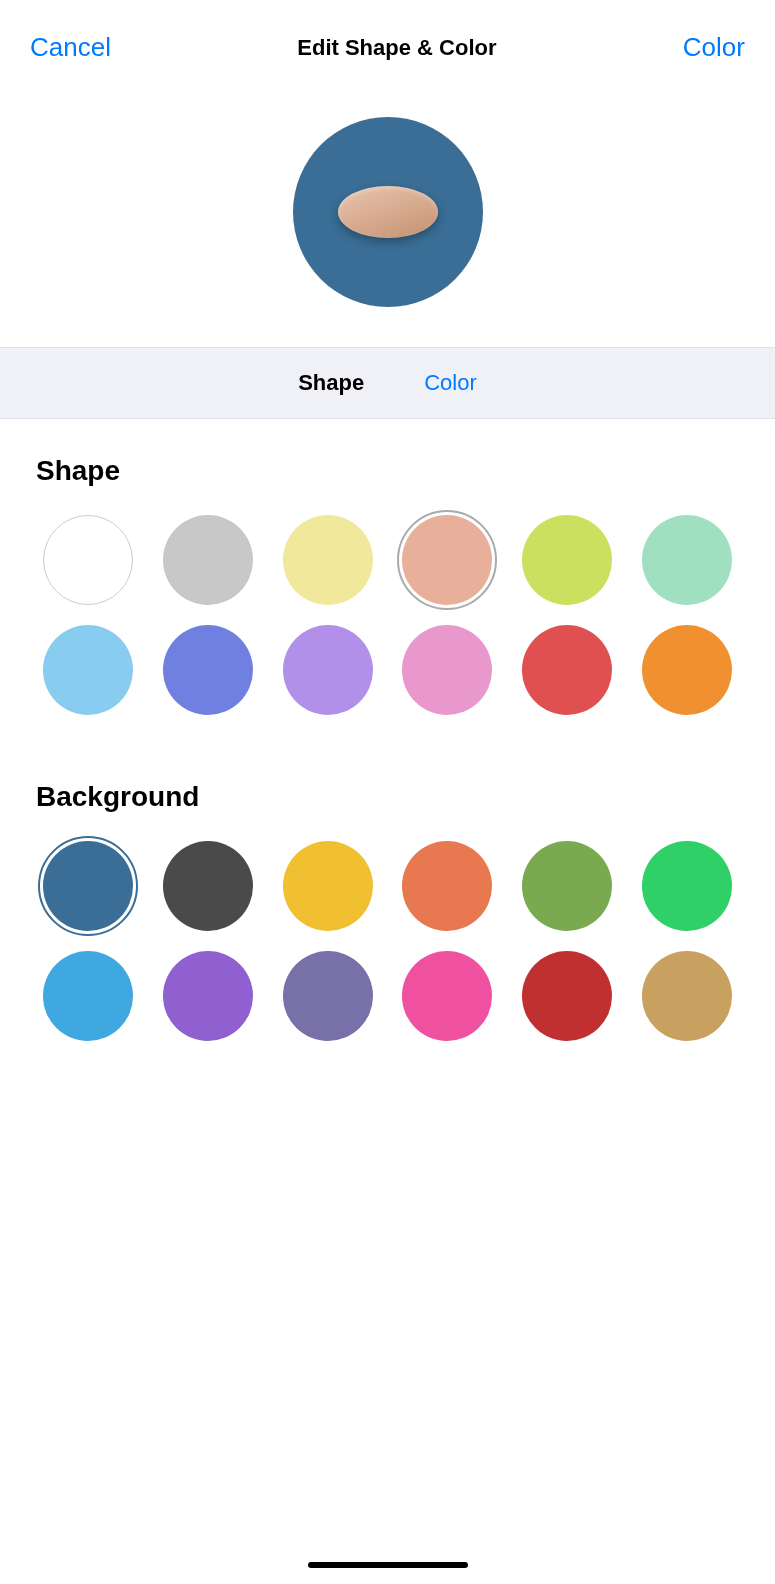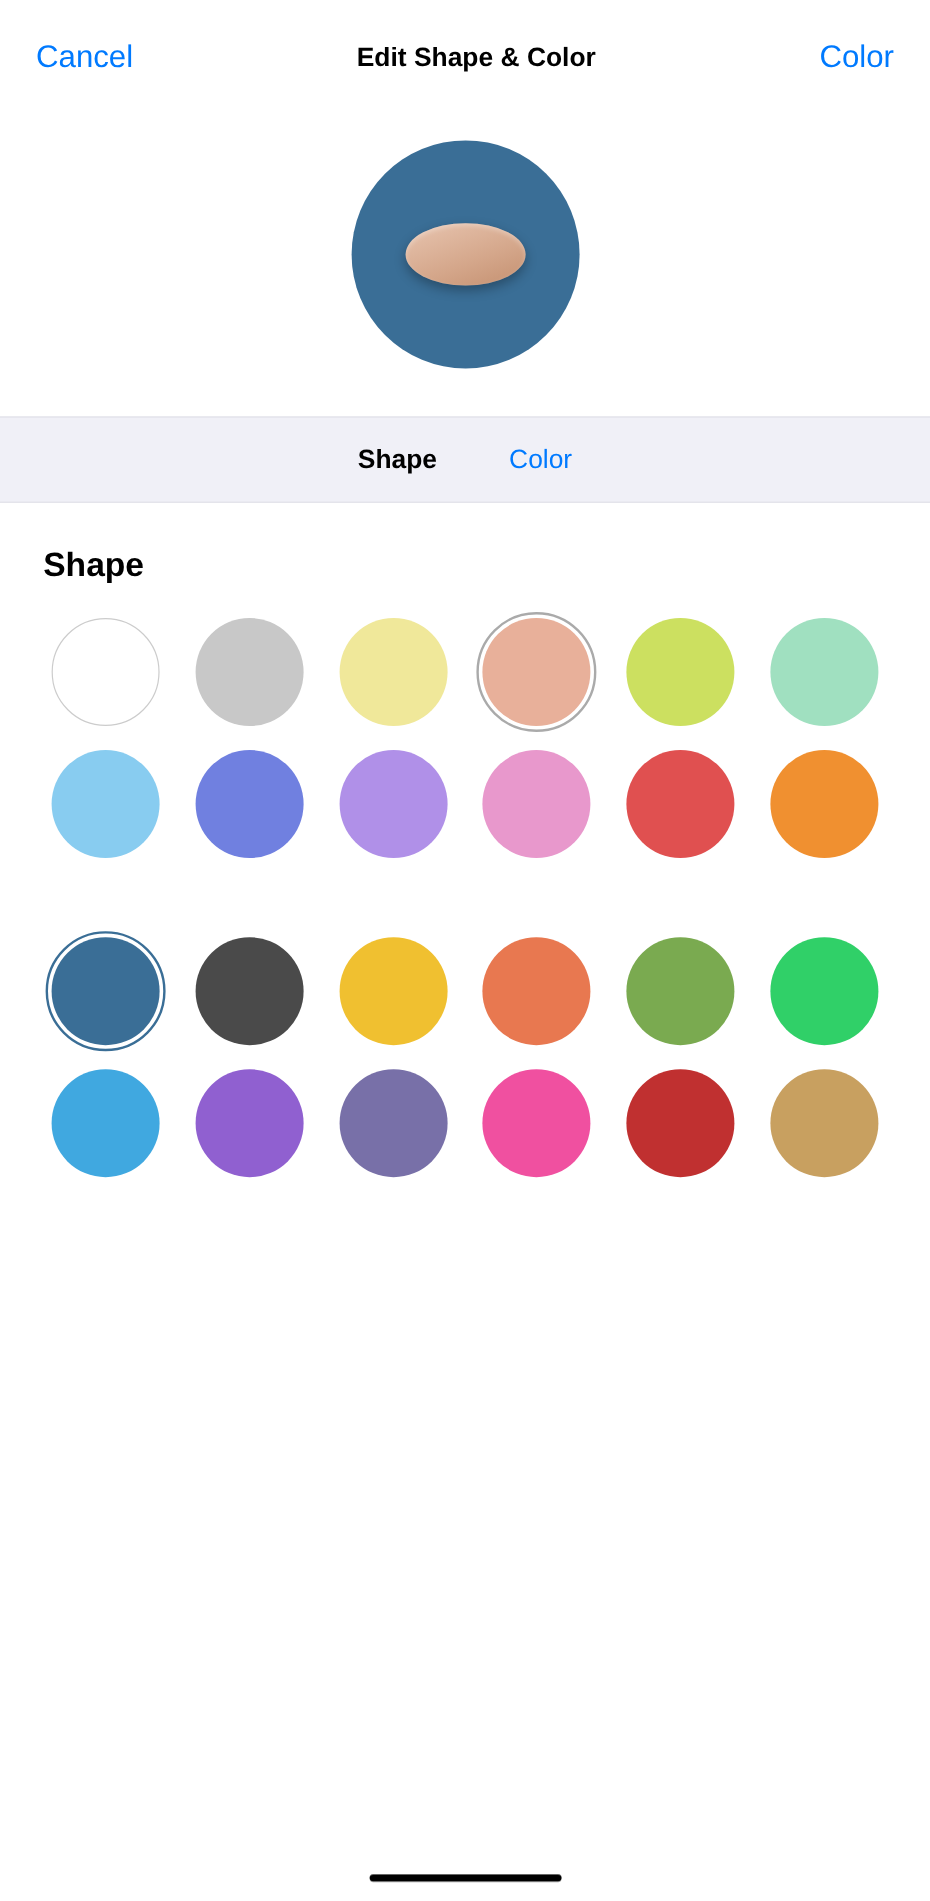--- a/index.html
+++ b/index.html
@@ -177,20 +177,21 @@
       <div class="color-swatch" style="background: rgb(136, 204, 240);"></div>
       <div class="color-swatch" style="background: rgb(112, 128, 224);"></div>
       <div class="color-swatch" style="background: rgb(176, 144, 232);"></div>
       <div class="color-swatch" style="background: rgb(232, 152, 204);"></div>
       <div class="color-swatch" style="background: rgb(224, 80, 80);"></div>
       <div class="color-swatch" style="background: rgb(240, 144, 48);"></div>
     </div>
 </div>
 
 <div class="section">
+  <div class="section-title">Background</div>
   <div class="color-grid" id="background-grid">
       <div class="color-swatch selected selected-dark" style="background: rgb(58, 110, 150);"></div>
       <div class="color-swatch" style="background: rgb(74, 74, 74);"></div>
       <div class="color-swatch" style="background: rgb(240, 192, 48);"></div>
       <div class="color-swatch" style="background: rgb(232, 120, 80);"></div>
       <div class="color-swatch" style="background: rgb(122, 170, 80);"></div>
       <div class="color-swatch" style="background: rgb(48, 208, 104);"></div>
       <div class="color-swatch" style="background: rgb(64, 168, 224);"></div>
       <div class="color-swatch" style="background: rgb(144, 96, 208);"></div>
       <div class="color-swatch" style="background: rgb(120, 112, 168);"></div>

